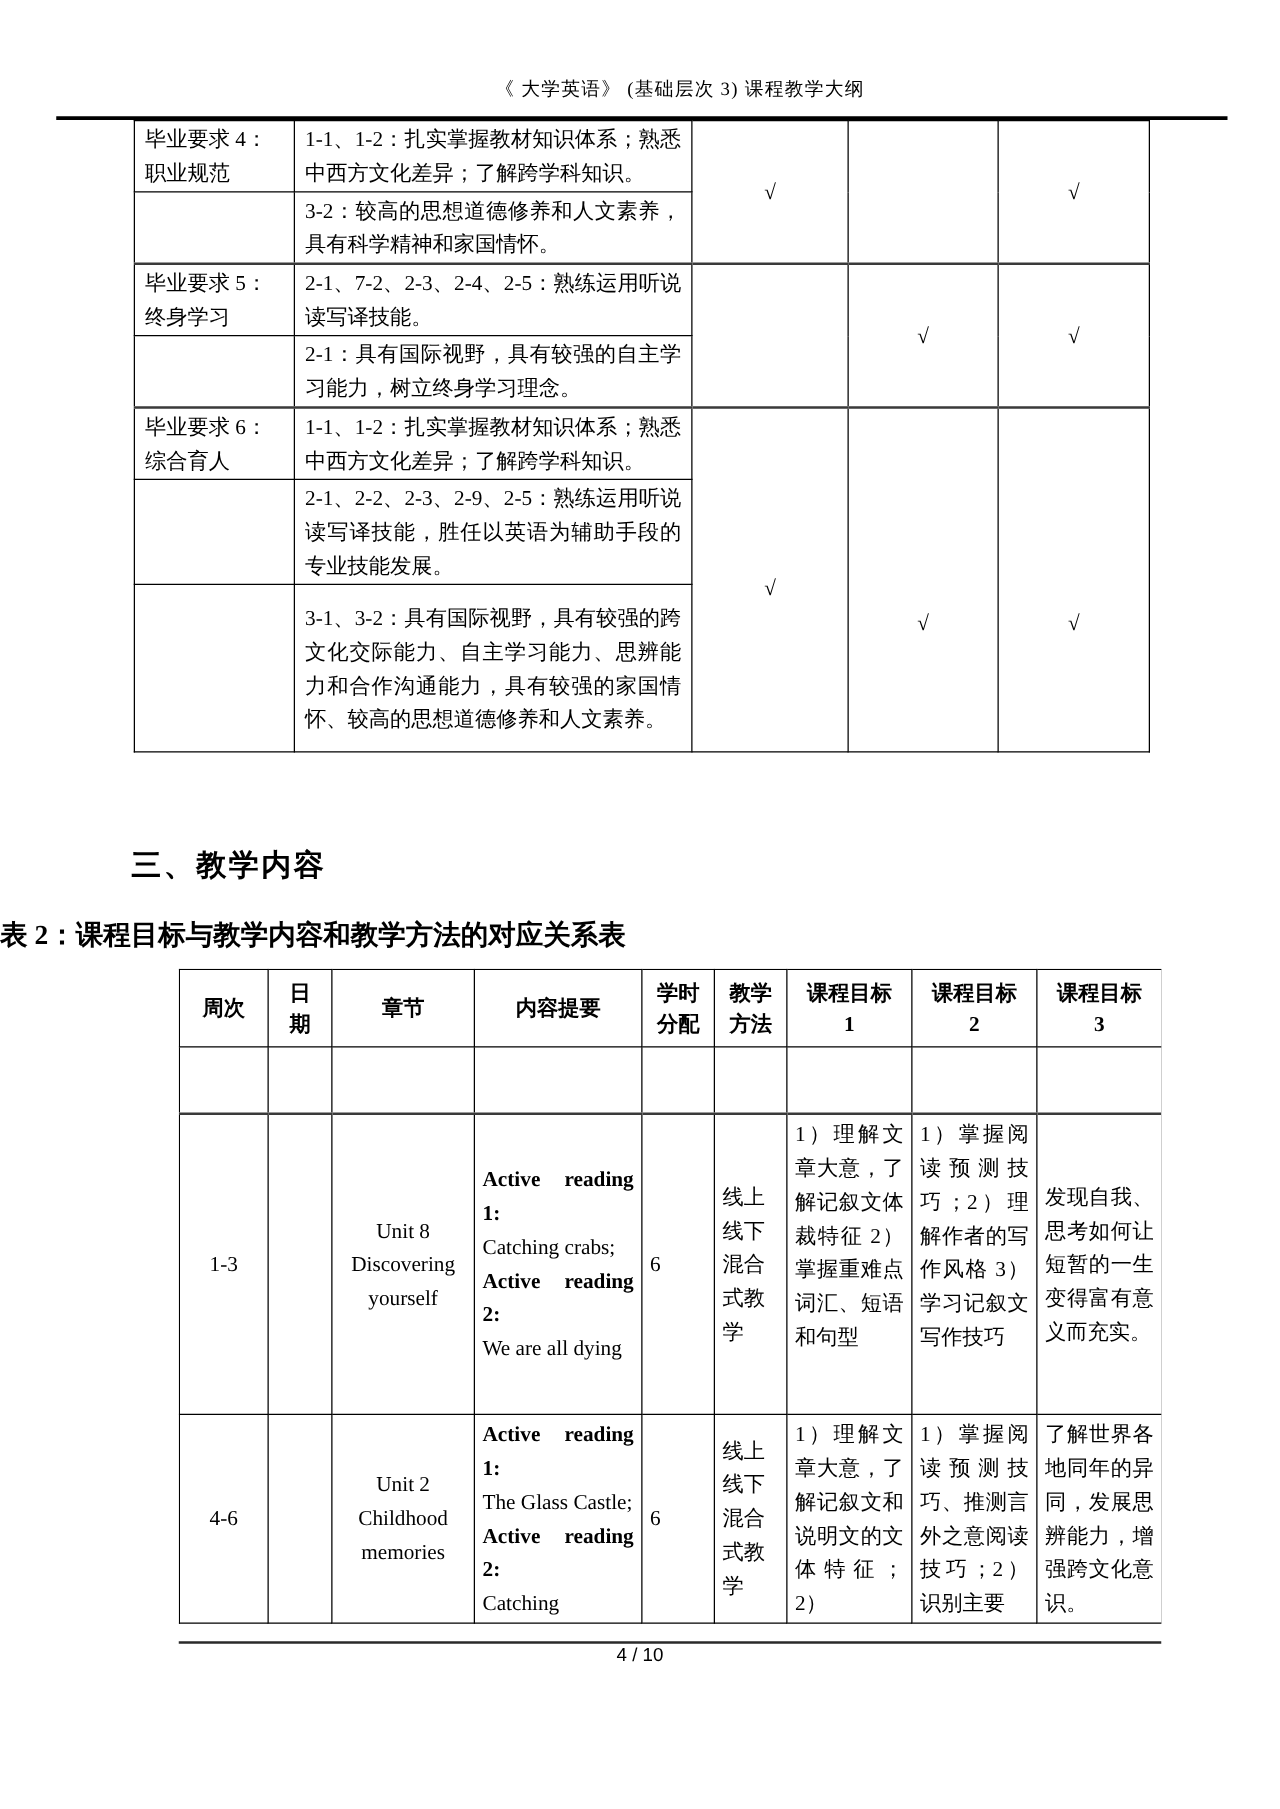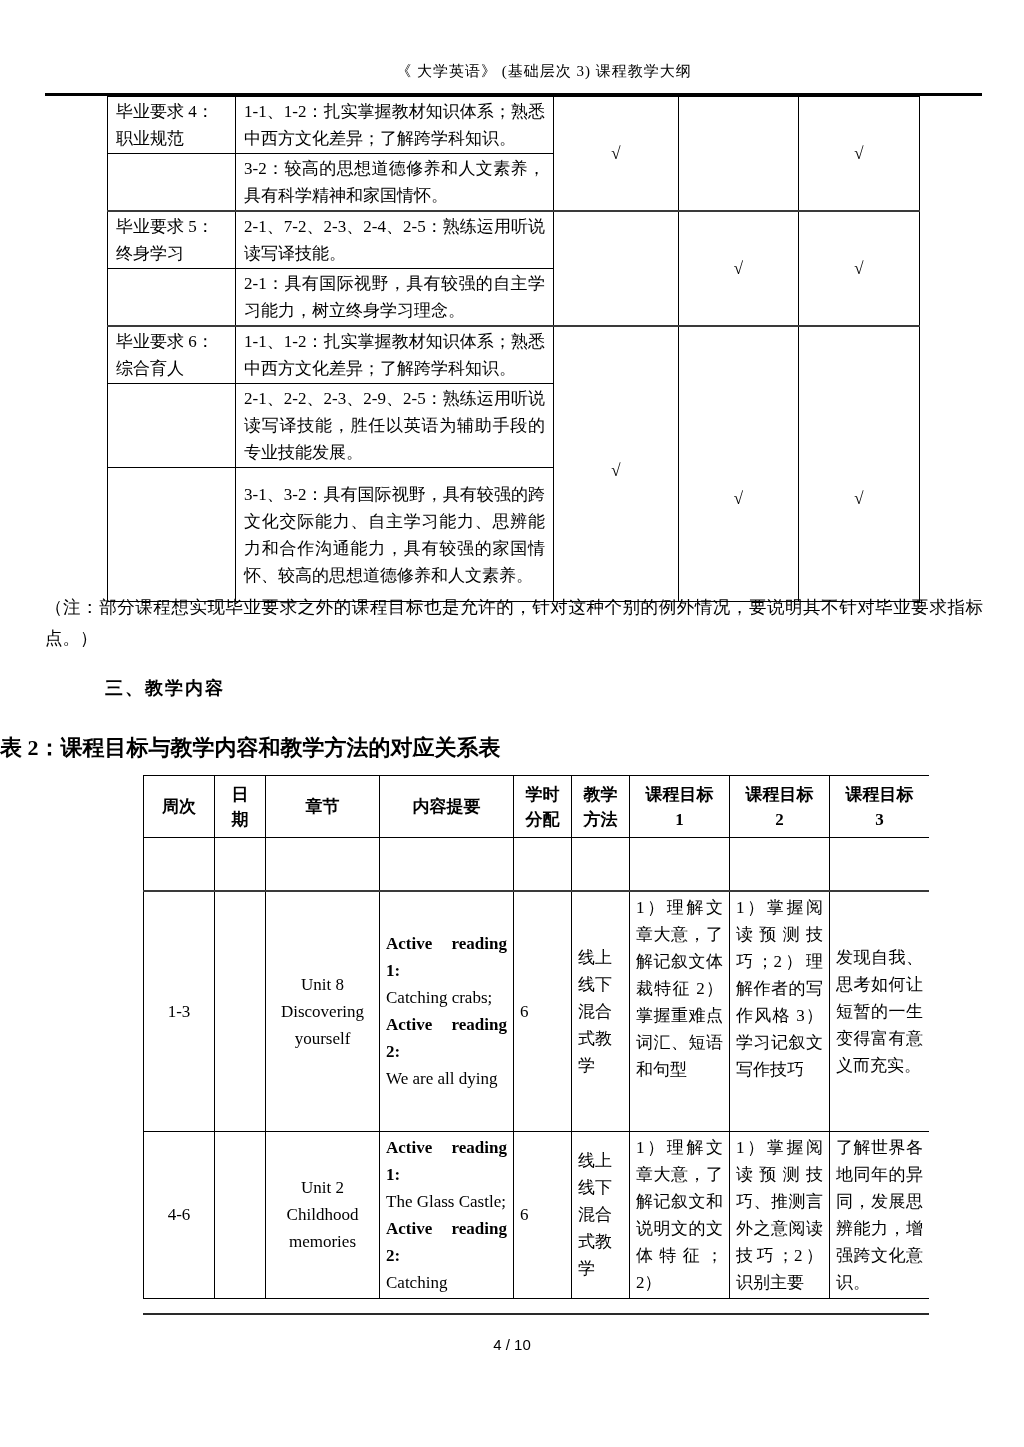--- a/index.html
+++ b/index.html
@@ -65,21 +65,21 @@
   .note {
     position: absolute;
     top: 592px; left: 45px; width: 938px;
     font-size: 17.5px;
     line-height: 31px;
     text-align: justify;
   }
   .section-heading {
     position: absolute;
     top: 676px; left: 105px;
-    font-size: 18px;
+    font-size: 24px;
     font-weight: bold;
     letter-spacing: 2px;
   }
   .table2-title {
     position: absolute;
     top: 733px; left: 0; width: 100%;
     text-align: left;
     font-size: 22px;
     font-weight: bold;
   }
@@ -133,21 +133,20 @@
   }
   .vmid { vertical-align: middle; }
   .vtop { vertical-align: top; }
   
   .footer {
     position: absolute;
     top: 1316px; left: 0; width: 100%;
     text-align: center;
     font-size: 15px;
     font-family: "Liberation Sans", sans-serif;
-    margin-top: 20px;
   }
 </style>
 </head>
 <body>
 
 <div class="page">
 
   <div class="doc-header">《 大学英语》 (基础层次 3) 课程教学大纲</div>
   <div class="header-rule"></div>
 
@@ -199,21 +198,20 @@
         <td class="lbl"></td>
         <td class="desc">2-1、2-2、2-3、2-9、2-5：熟练运用听说读写译技能，胜任以英语为辅助手段的专业技能发展。</td>
       </tr>
       <tr style="height:134px">
         <td class="lbl"></td>
         <td class="desc">3-1、3-2：具有国际视野，具有较强的跨文化交际能力、自主学习能力、思辨能力和合作沟通能力，具有较强的家国情怀、较高的思想道德修养和人文素养。</td>
       </tr>
     </tbody>
   </table>
 
-  <div class="note">（注：部分课程想实现毕业要求之外的课程目标也是允许的，针对这种个别的例外情况，要说明其不针对毕业要求指标点。）</div>
 
   <div class="section-heading">三、教学内容</div>
 
   <div class="table2-title">表 2：课程目标与教学内容和教学方法的对应关系表</div>
 
   <div class="t2wrap">
     <table class="t2">
       <colgroup>
         <col style="width:71px">
           <col style="width:51px">

